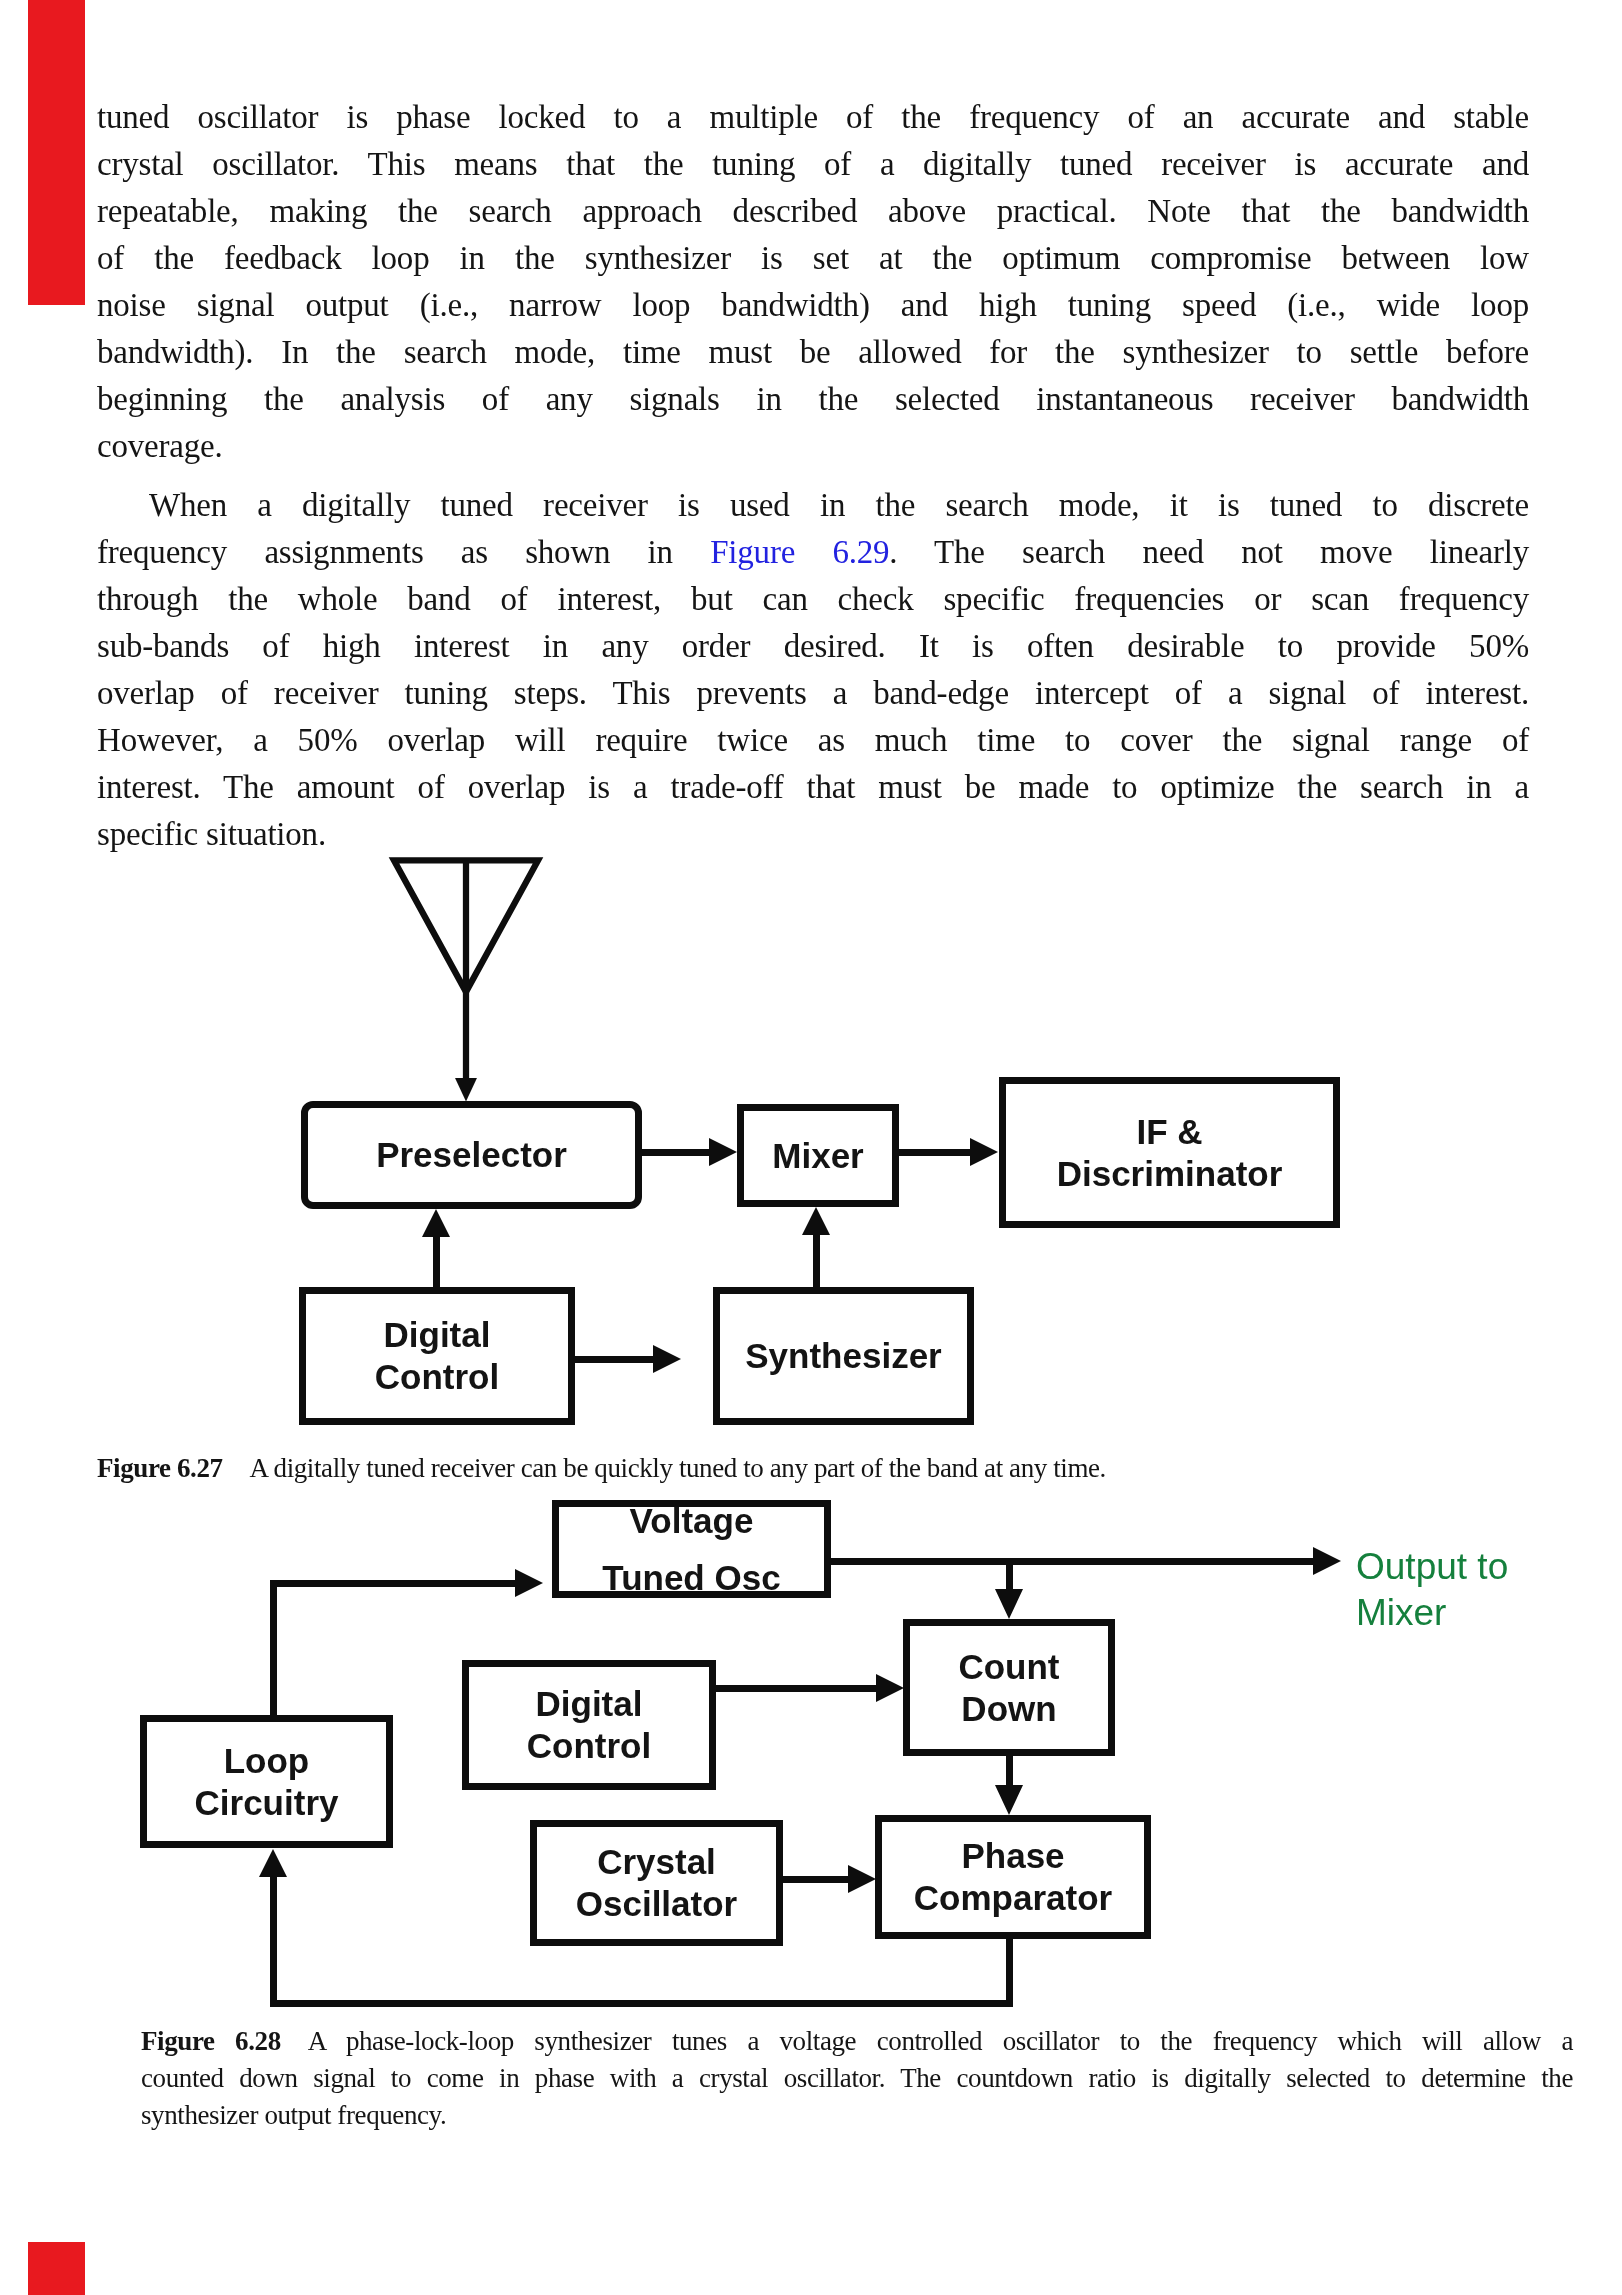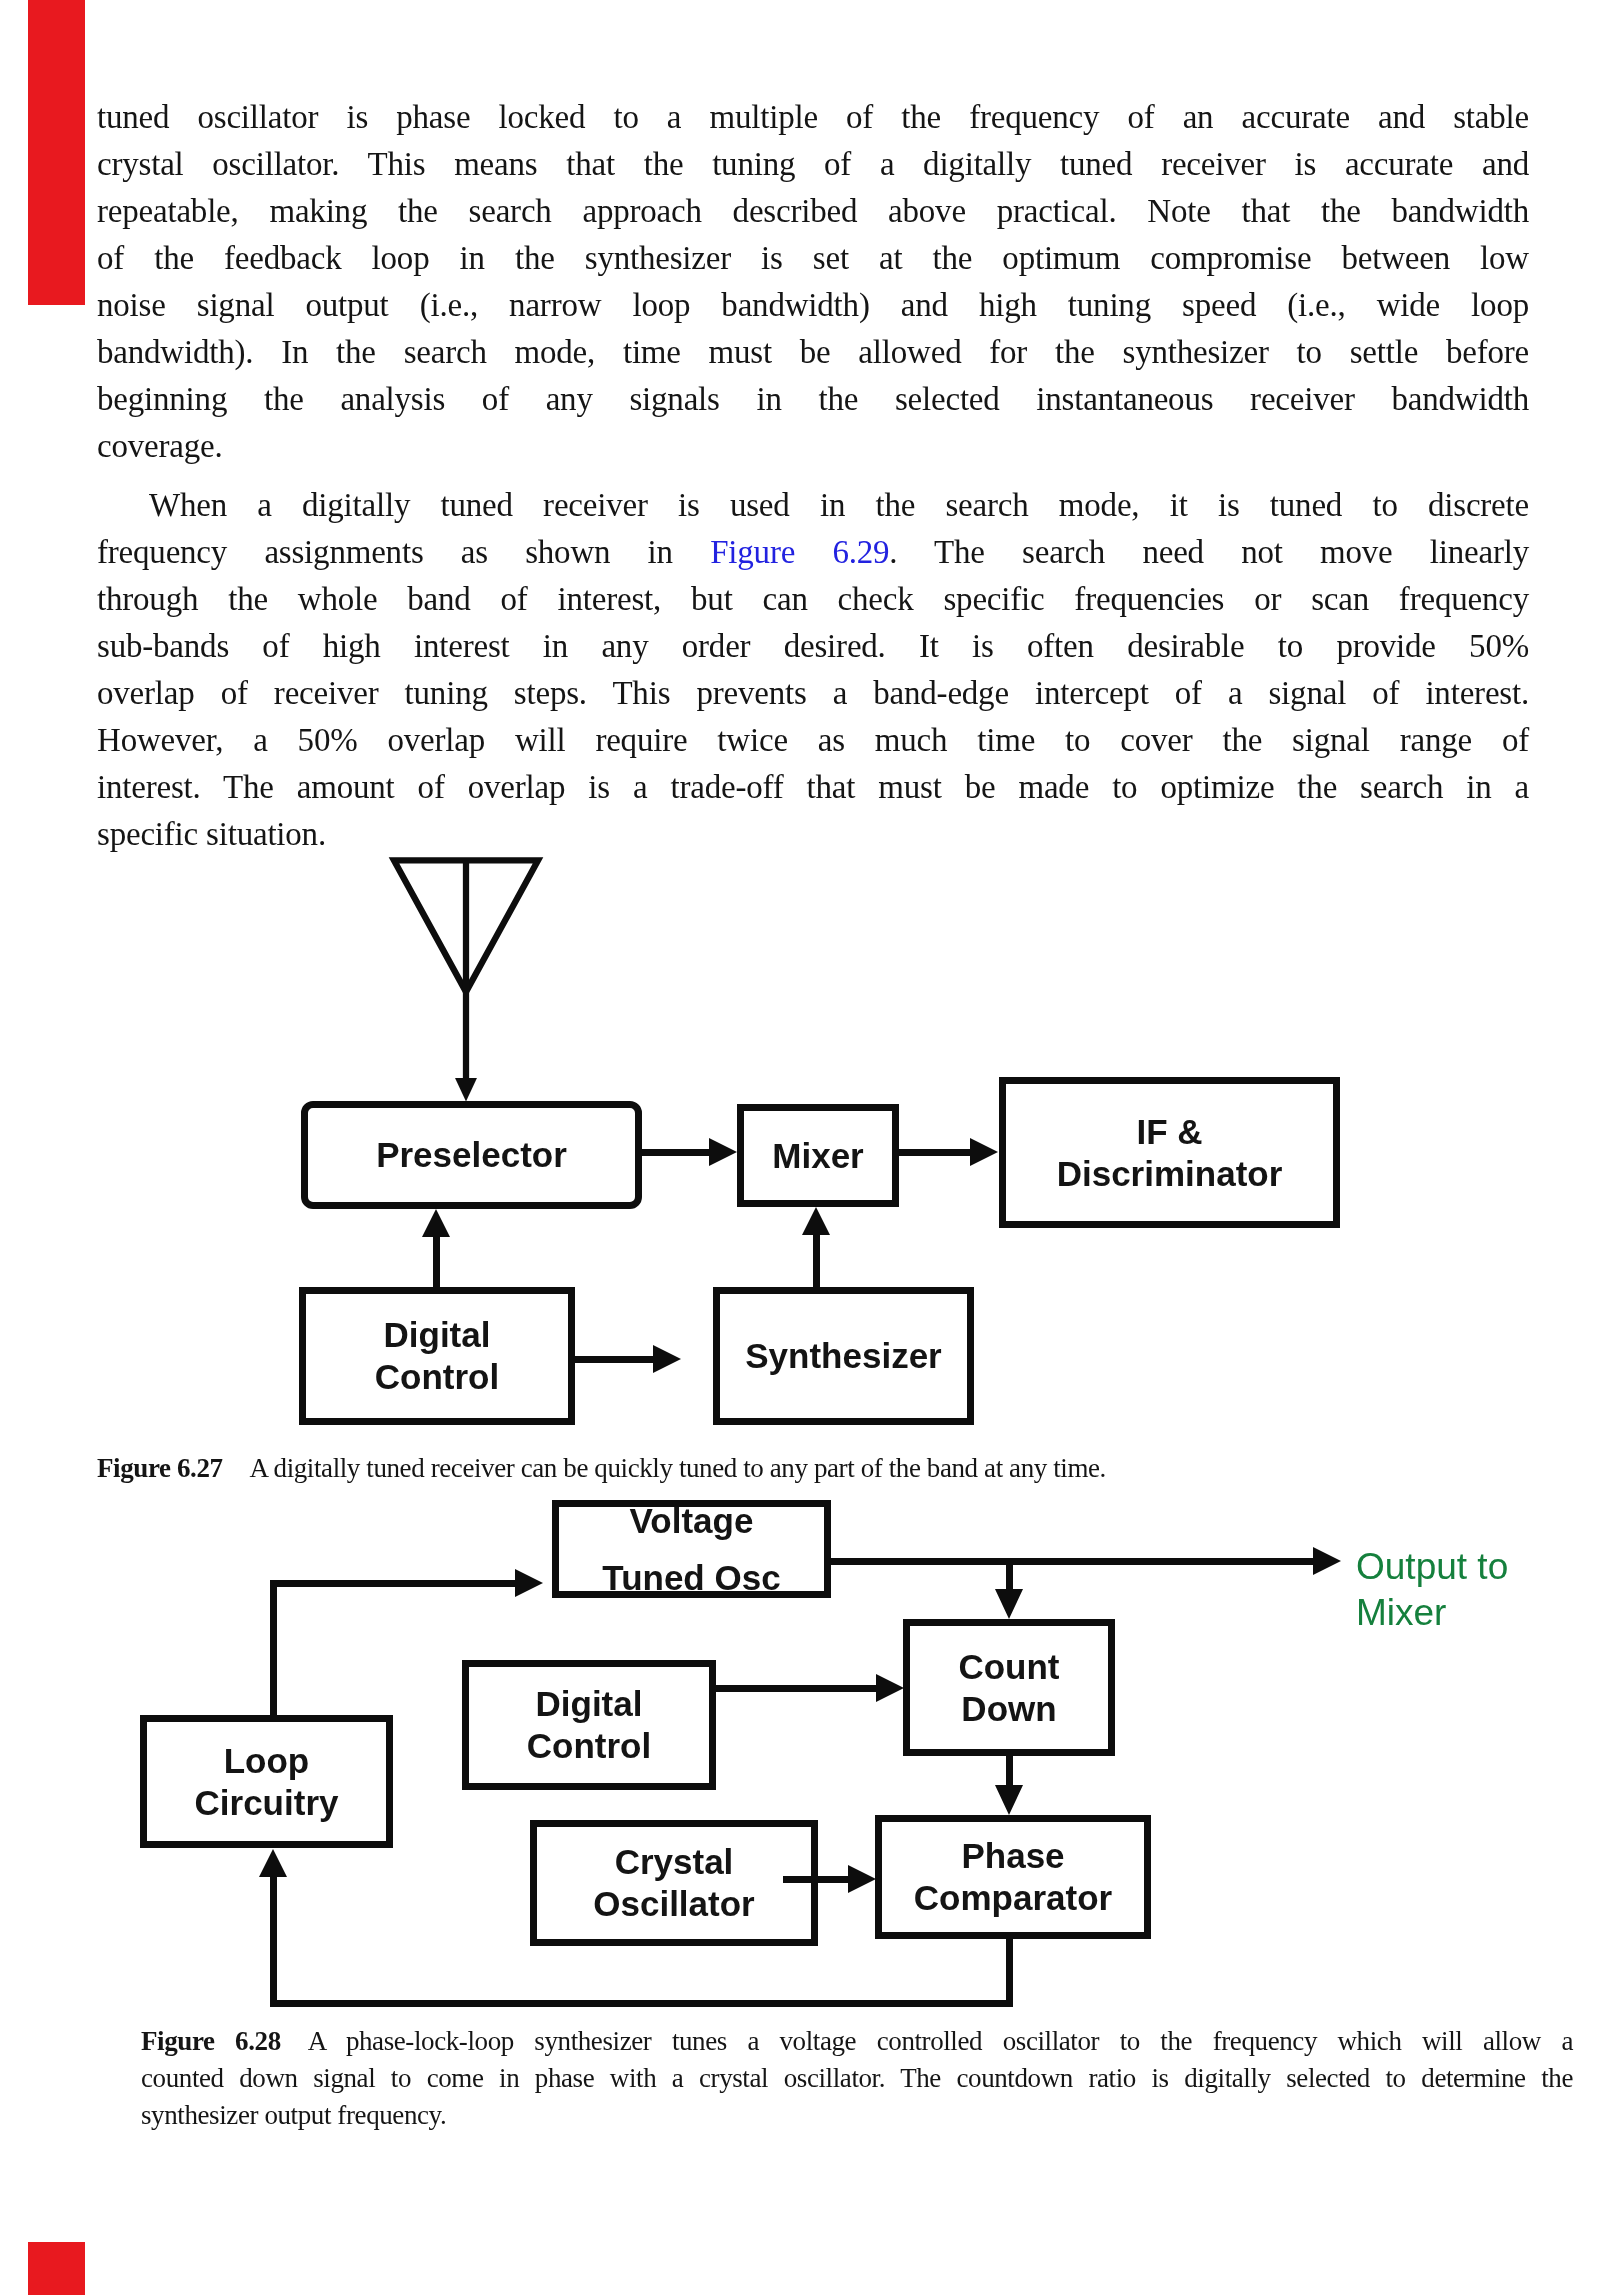--- a/index.html
+++ b/index.html
@@ -126,21 +126,21 @@
   <div class="dbox" style="left:462px;top:1660px;width:254px;height:130px;">
     <div>Digital</div>
     <div>Control</div>
   </div>
 
   <div class="dbox" style="left:140px;top:1715px;width:253px;height:133px;">
     <div>Loop</div>
     <div>Circuitry</div>
   </div>
 
-  <div class="dbox" style="left:530px;top:1820px;width:288px;height:126px;">
+  <div class="dbox" style="left:530px;top:1820px;width:253px;height:126px;">
     <div>Crystal</div>
     <div>Oscillator</div>
   </div>
 
   <div class="dbox" style="left:875px;top:1815px;width:276px;height:124px;align-items:center;">
     <div>Phase</div>
     <div>Comparator</div>
   </div>
 
   <div class="dlabel" style="left:1356px;top:1520px;">

